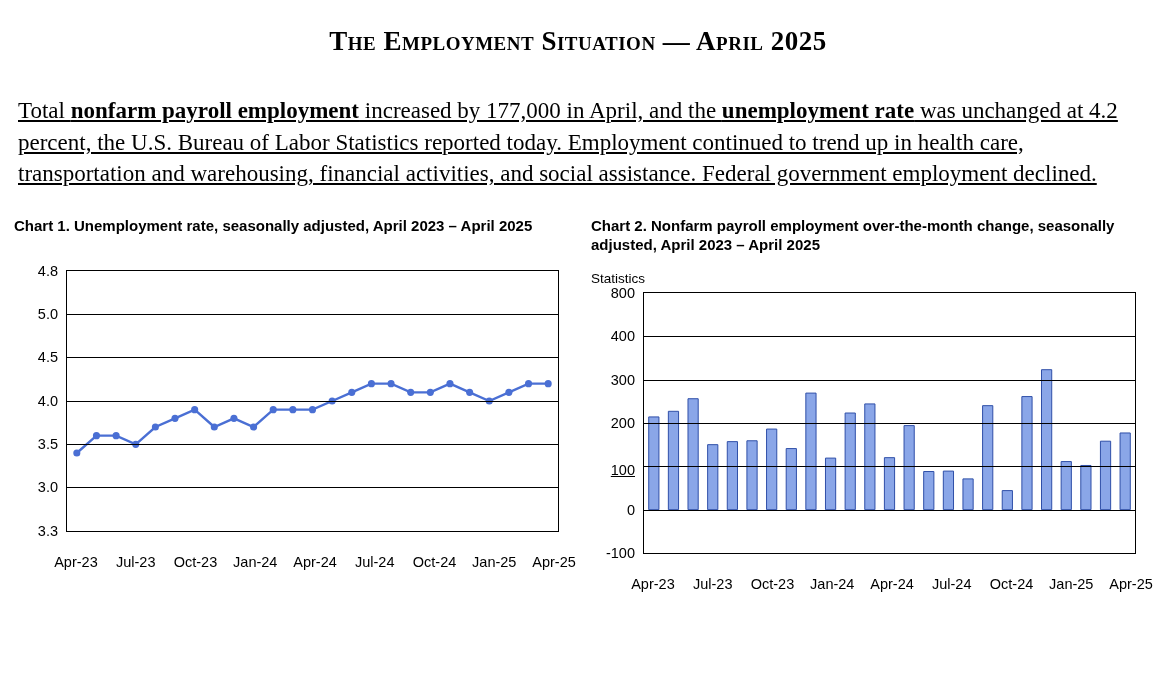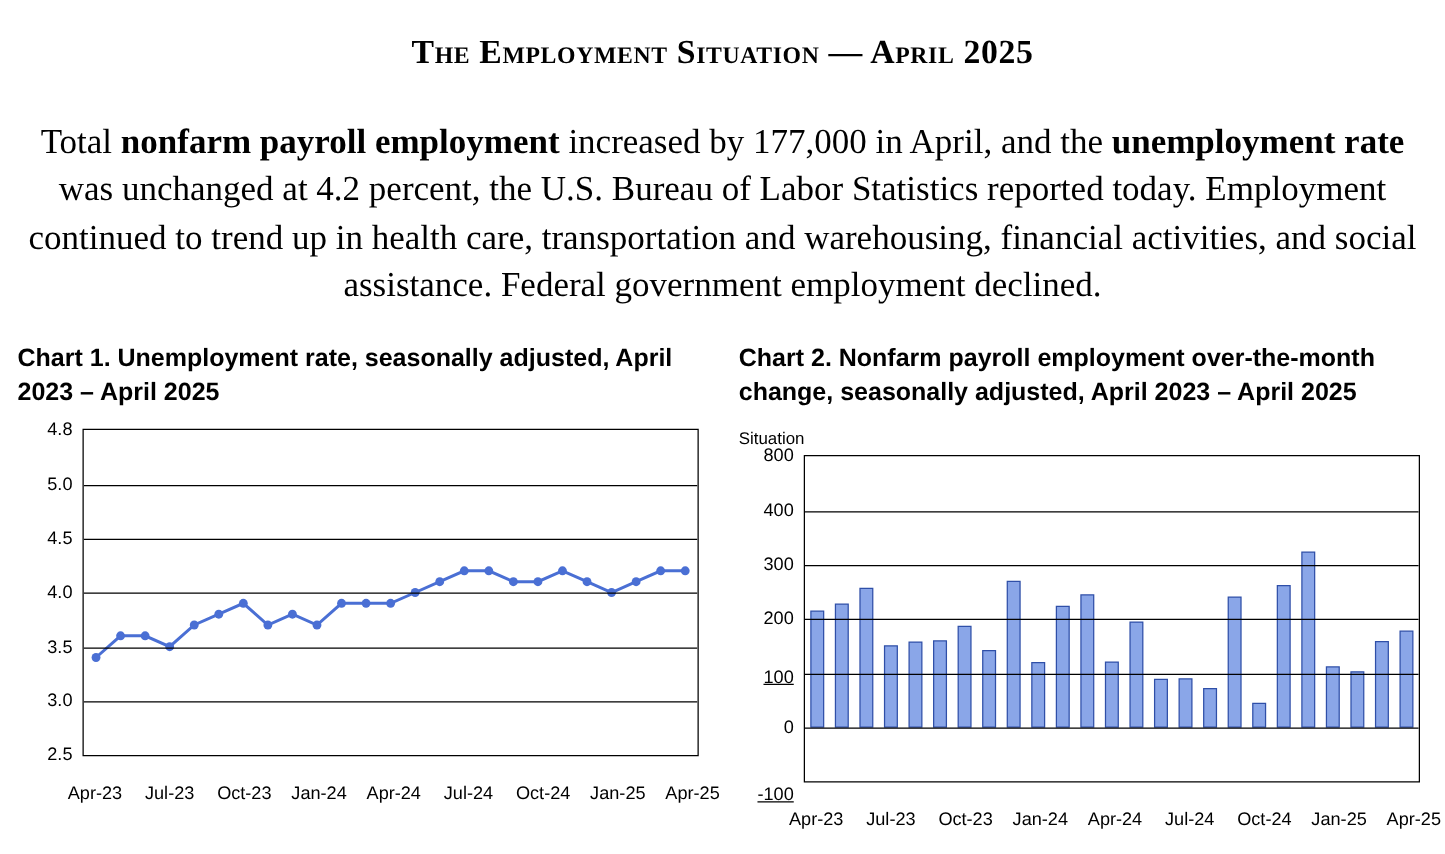--- a/index.html
+++ b/index.html
@@ -19,41 +19,42 @@
     text-align: center;
     font-family: "Liberation Serif", serif;
     font-weight: bold;
     font-size: 27px;
     letter-spacing: 0.5px;
     margin: 26px 0 0 0;
     font-variant: small-caps;
   }
   #summary {
     margin: 38px 18px 0 18px;
-    font-size: 28px;
+    font-size: 23px;
     line-height: 1.37;
     font-family: "Liberation Serif", serif;
-    text-align: center;
+    text-align: left;
+    text-decoration: underline;
   }
   #summary b { font-weight: bold; }
 
   .charts-row {
     display: flex;
     margin-top: 26px;
     padding: 0 14px;
     gap: 26px;
   }
   .chart-block {
     width: 556px;
     position: relative;
   }
   .chart-title {
     font-family: "Liberation Sans", sans-serif;
     font-weight: bold;
-    font-size: 20px;
+    font-size: 15px;
     line-height: 1.32;
     color: #000;
     margin-bottom: 16px;
     min-height: 38px;
   }
   .axis-unit {
     font-family: "Liberation Sans", sans-serif;
     font-size: 13.5px;
     margin-bottom: 6px;
   }
@@ -143,42 +144,42 @@
             <circle cx="448.20" cy="121.33" r="3.6" fill="#4a6fd4"></circle>
             <circle cx="468.12" cy="112.67" r="3.6" fill="#4a6fd4"></circle>
             <circle cx="488.04" cy="112.67" r="3.6" fill="#4a6fd4"></circle>
           </svg>
       <div class="gridline" style="top: 216.667px;"></div>
           <div class="gridline" style="top: 173.333px;"></div>
           <div class="gridline" style="top: 130px;"></div>
           <div class="gridline" style="top: 86.6667px;"></div>
           <div class="gridline" style="top: 43.3333px;"></div>
         </div>
-    <div class="ytick" style="top: 261px;">2.5</div>
+    <div class="ytick" style="top: 261px;">3.3</div>
         <div class="ytick" style="top: 217.667px;">3.0</div>
         <div class="ytick" style="top: 174.333px;">3.5</div>
         <div class="ytick" style="top: 131px;">4.0</div>
         <div class="ytick" style="top: 87.6667px;">4.5</div>
         <div class="ytick" style="top: 44.3333px;">5.0</div>
         <div class="ytick" style="top: 1px;">4.8</div>
         <div class="xtick" style="left: 61.96px;">Apr-23</div>
         <div class="xtick" style="left: 121.72px;">Jul-23</div>
         <div class="xtick" style="left: 181.48px;">Oct-23</div>
         <div class="xtick" style="left: 241.24px;">Jan-24</div>
         <div class="xtick" style="left: 301px;">Apr-24</div>
         <div class="xtick" style="left: 360.76px;">Jul-24</div>
         <div class="xtick" style="left: 420.52px;">Oct-24</div>
         <div class="xtick" style="left: 480.28px;">Jan-25</div>
         <div class="xtick" style="left: 540.04px;">Apr-25</div>
       </div>
   </div>
 
   <div class="chart-block">
     <div class="chart-title">Chart 2. Nonfarm payroll employment over-the-month change, seasonally adjusted, April 2023 – April 2025</div>
-    <div class="axis-unit">Situation</div>
+    <div class="axis-unit">Statistics</div>
     <div class="plot-wrap" id="wrap2">
       <div class="plot-area" id="plot2">
         <svg class="bars-svg" id="svg2" viewBox="0 0 498 260" preserveAspectRatio="none">
             <rect x="4.78" y="123.93" width="10.36" height="92.73" fill="#8aa6e8" stroke="#2f4fa8" stroke-width="1" vector-effect="non-scaling-stroke"></rect>
             <rect x="24.70" y="118.30" width="10.36" height="98.37" fill="#8aa6e8" stroke="#2f4fa8" stroke-width="1" vector-effect="non-scaling-stroke"></rect>
             <rect x="44.62" y="105.73" width="10.36" height="110.93" fill="#8aa6e8" stroke="#2f4fa8" stroke-width="1" vector-effect="non-scaling-stroke"></rect>
             <rect x="64.54" y="151.67" width="10.36" height="65.00" fill="#8aa6e8" stroke="#2f4fa8" stroke-width="1" vector-effect="non-scaling-stroke"></rect>
             <rect x="84.46" y="148.63" width="10.36" height="68.03" fill="#8aa6e8" stroke="#2f4fa8" stroke-width="1" vector-effect="non-scaling-stroke"></rect>
             <rect x="104.38" y="147.77" width="10.36" height="68.90" fill="#8aa6e8" stroke="#2f4fa8" stroke-width="1" vector-effect="non-scaling-stroke"></rect>
             <rect x="124.30" y="136.07" width="10.36" height="80.60" fill="#8aa6e8" stroke="#2f4fa8" stroke-width="1" vector-effect="non-scaling-stroke"></rect>
@@ -200,21 +201,21 @@
             <rect x="443.02" y="172.47" width="10.36" height="44.20" fill="#8aa6e8" stroke="#2f4fa8" stroke-width="1" vector-effect="non-scaling-stroke"></rect>
             <rect x="462.94" y="148.20" width="10.36" height="68.47" fill="#8aa6e8" stroke="#2f4fa8" stroke-width="1" vector-effect="non-scaling-stroke"></rect>
             <rect x="482.86" y="139.97" width="10.36" height="76.70" fill="#8aa6e8" stroke="#2f4fa8" stroke-width="1" vector-effect="non-scaling-stroke"></rect>
           </svg>
       <div class="gridline" style="top: 216.667px;"></div>
           <div class="gridline" style="top: 173.333px;"></div>
           <div class="gridline" style="top: 130px;"></div>
           <div class="gridline" style="top: 86.6667px;"></div>
           <div class="gridline" style="top: 43.3333px;"></div>
         </div>
-    <div class="ytick" style="top: 272px; text-decoration: underline;">-100</div>
+    <div class="ytick" style="top: 261px;">-100</div>
         <div class="ytick" style="top: 217.667px;">0</div>
         <div class="ytick" style="top: 178px; text-decoration: underline;">100</div>
         <div class="ytick" style="top: 131px;">200</div>
         <div class="ytick" style="top: 87.6667px;">300</div>
         <div class="ytick" style="top: 44.3333px;">400</div>
         <div class="ytick" style="top: 1px;">800</div>
         <div class="xtick" style="left: 61.96px;">Apr-23</div>
         <div class="xtick" style="left: 121.72px;">Jul-23</div>
         <div class="xtick" style="left: 181.48px;">Oct-23</div>
         <div class="xtick" style="left: 241.24px;">Jan-24</div>

